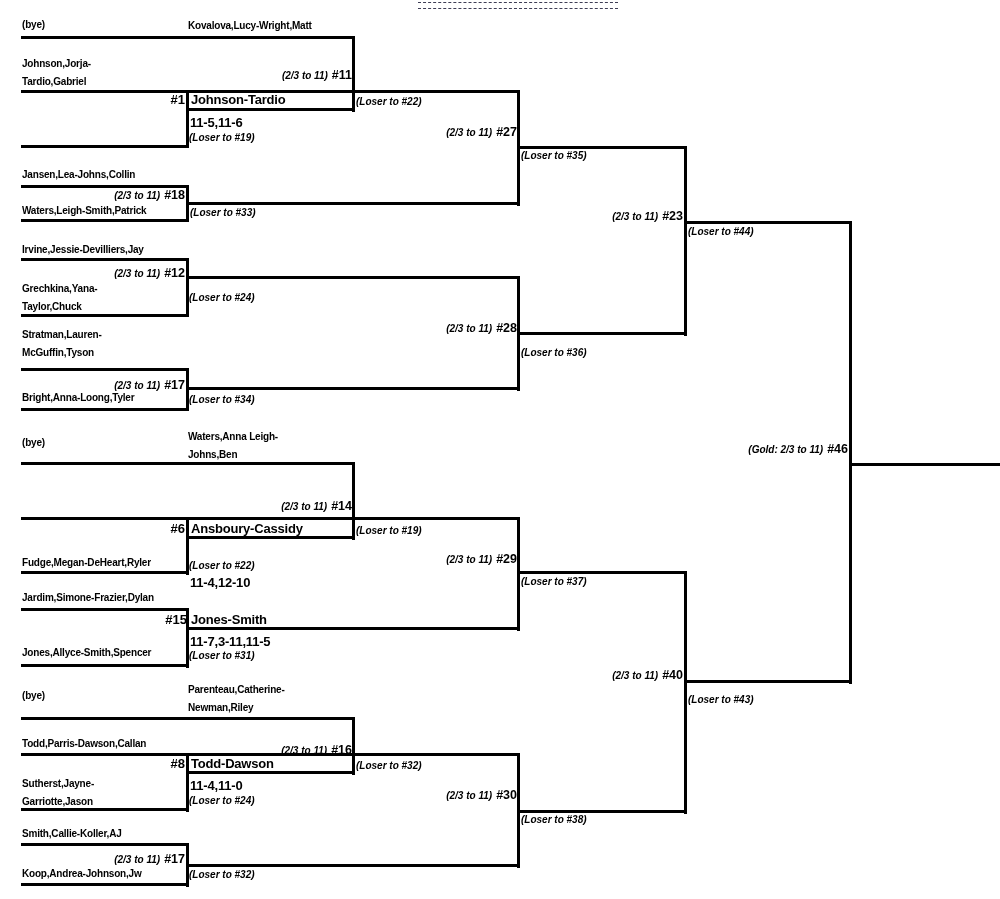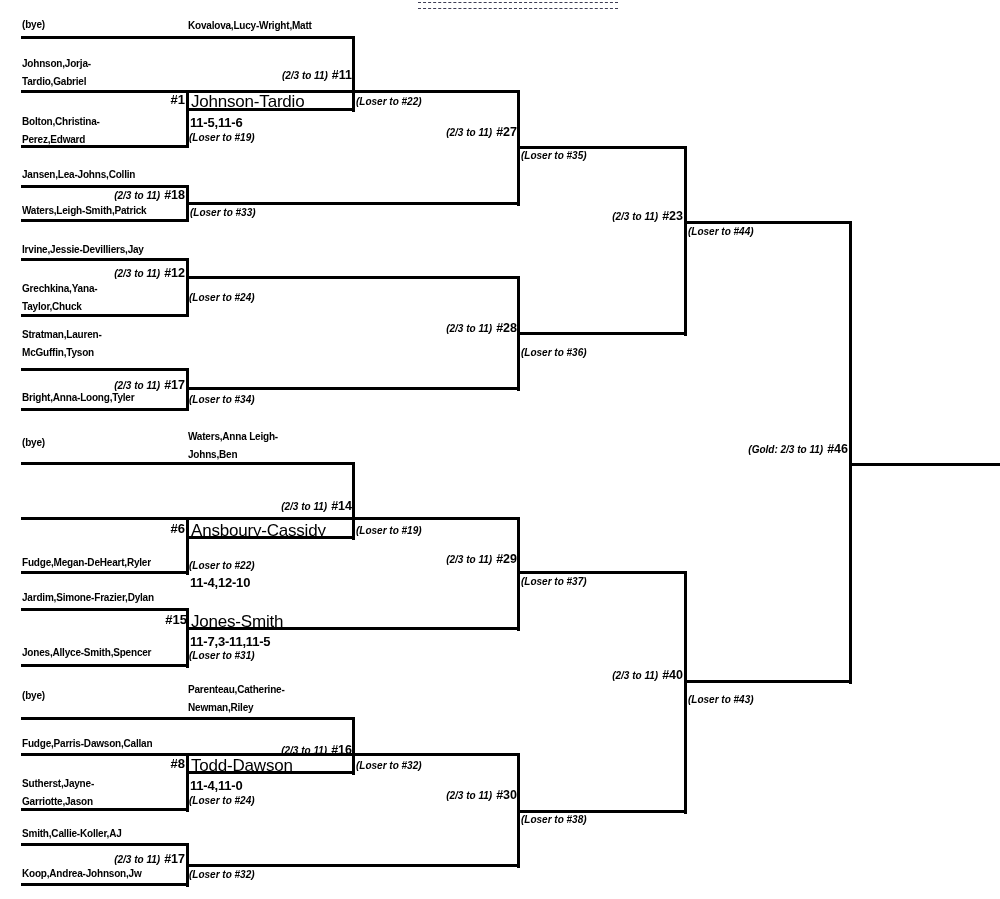--- a/index.html
+++ b/index.html
@@ -11,21 +11,21 @@
     color:var(--txt,#000);
     overflow:hidden;
   }
   .hl{position:absolute;height:3px;background:var(--line,#000);}
   .vl{position:absolute;width:3px;background:var(--line,#000);}
   .team{
     position:absolute;left:22px;
     font-size:10px;font-weight:bold;line-height:18px;
     letter-spacing:-0.2px;white-space:pre-line;
   }
-  .rname{position:absolute;font-size:17px;font-weight:normal;letter-spacing:-0.2px;white-space:nowrap;}
+  .rname{position:absolute;font-size:13px;font-weight:bold;letter-spacing:-0.2px;white-space:nowrap;}
   .rnum{position:absolute;font-size:13px;font-weight:bold;text-align:right;white-space:nowrap;}
   .score{position:absolute;font-size:13px;font-weight:bold;letter-spacing:-0.2px;white-space:nowrap;}
   .lnote{position:absolute;font-size:10px;font-style:italic;font-weight:bold;white-space:nowrap;}
   .mlabel{position:absolute;text-align:right;white-space:nowrap;}
   .mlabel .fmt{font-size:10px;font-style:italic;font-weight:bold;}
   .mlabel .num{font-size:12.5px;font-weight:bold;margin-left:4px;}
   .dotted{
     position:absolute;left:418px;top:2px;width:200px;height:5px;
     border-top:1.5px dashed var(--dot,#3d3d55);
     border-bottom:1.5px dashed var(--dot,#3d3d55);
@@ -35,40 +35,38 @@
 <body>
 
 <div id="bracket" style="--bg: #ffffff; --line: #000000; --txt: #000000; --dot: #3d3d55;">
 
   <div class="dotted"></div>
 
   <div class="team" style="top:16px">(bye)</div>
   <div class="team" style="left:188px;top:17px">Kovalova,Lucy-Wright,Matt</div>
   <div class="team" style="top:55px">Johnson,Jorja-
 Tardio,Gabriel</div>
-  <div class="team" style="top:113px">Bolton,Christina-
-Perez,Edward</div>
   <div class="team" style="top:166px">Jansen,Lea-Johns,Collin</div>
   <div class="team" style="top:202px">Waters,Leigh-Smith,Patrick</div>
   <div class="team" style="top:241px">Irvine,Jessie-Devilliers,Jay</div>
   <div class="team" style="top:280px">Grechkina,Yana-
 Taylor,Chuck</div>
   <div class="team" style="top:326px">Stratman,Lauren-
 McGuffin,Tyson</div>
   <div class="team" style="top:389px">Bright,Anna-Loong,Tyler</div>
   <div class="team" style="top:434px">(bye)</div>
   <div class="team" style="left:188px;top:428px">Waters,Anna Leigh-
 Johns,Ben</div>
   <div class="team" style="top:554px">Fudge,Megan-DeHeart,Ryler</div>
   <div class="team" style="top:589px">Jardim,Simone-Frazier,Dylan</div>
   <div class="team" style="top:644px">Jones,Allyce-Smith,Spencer</div>
   <div class="team" style="top:687px">(bye)</div>
   <div class="team" style="left:188px;top:681px">Parenteau,Catherine-
 Newman,Riley</div>
-  <div class="team" style="top:735px">Fudge,Parris-Dawson,Callan</div>
+  <div class="team" style="top:735px">Todd,Parris-Dawson,Callan</div>
   <div class="team" style="top:775px">Sutherst,Jayne-
 Garriotte,Jason</div>
   <div class="team" style="top:825px">Smith,Callie-Koller,AJ</div>
   <div class="team" style="top:865px">Koop,Andrea-Johnson,Jw</div>
 
   <div class="rnum" style="right:815px;top:92px">#1</div>
   <div class="rname" style="left:191px;top:92px">Johnson-Tardio</div>
   <div class="score" style="left:190px;top:115px">11-5,11-6</div>
   <div class="lnote" style="left:189px;top:132px">(Loser to #19)</div>
 

